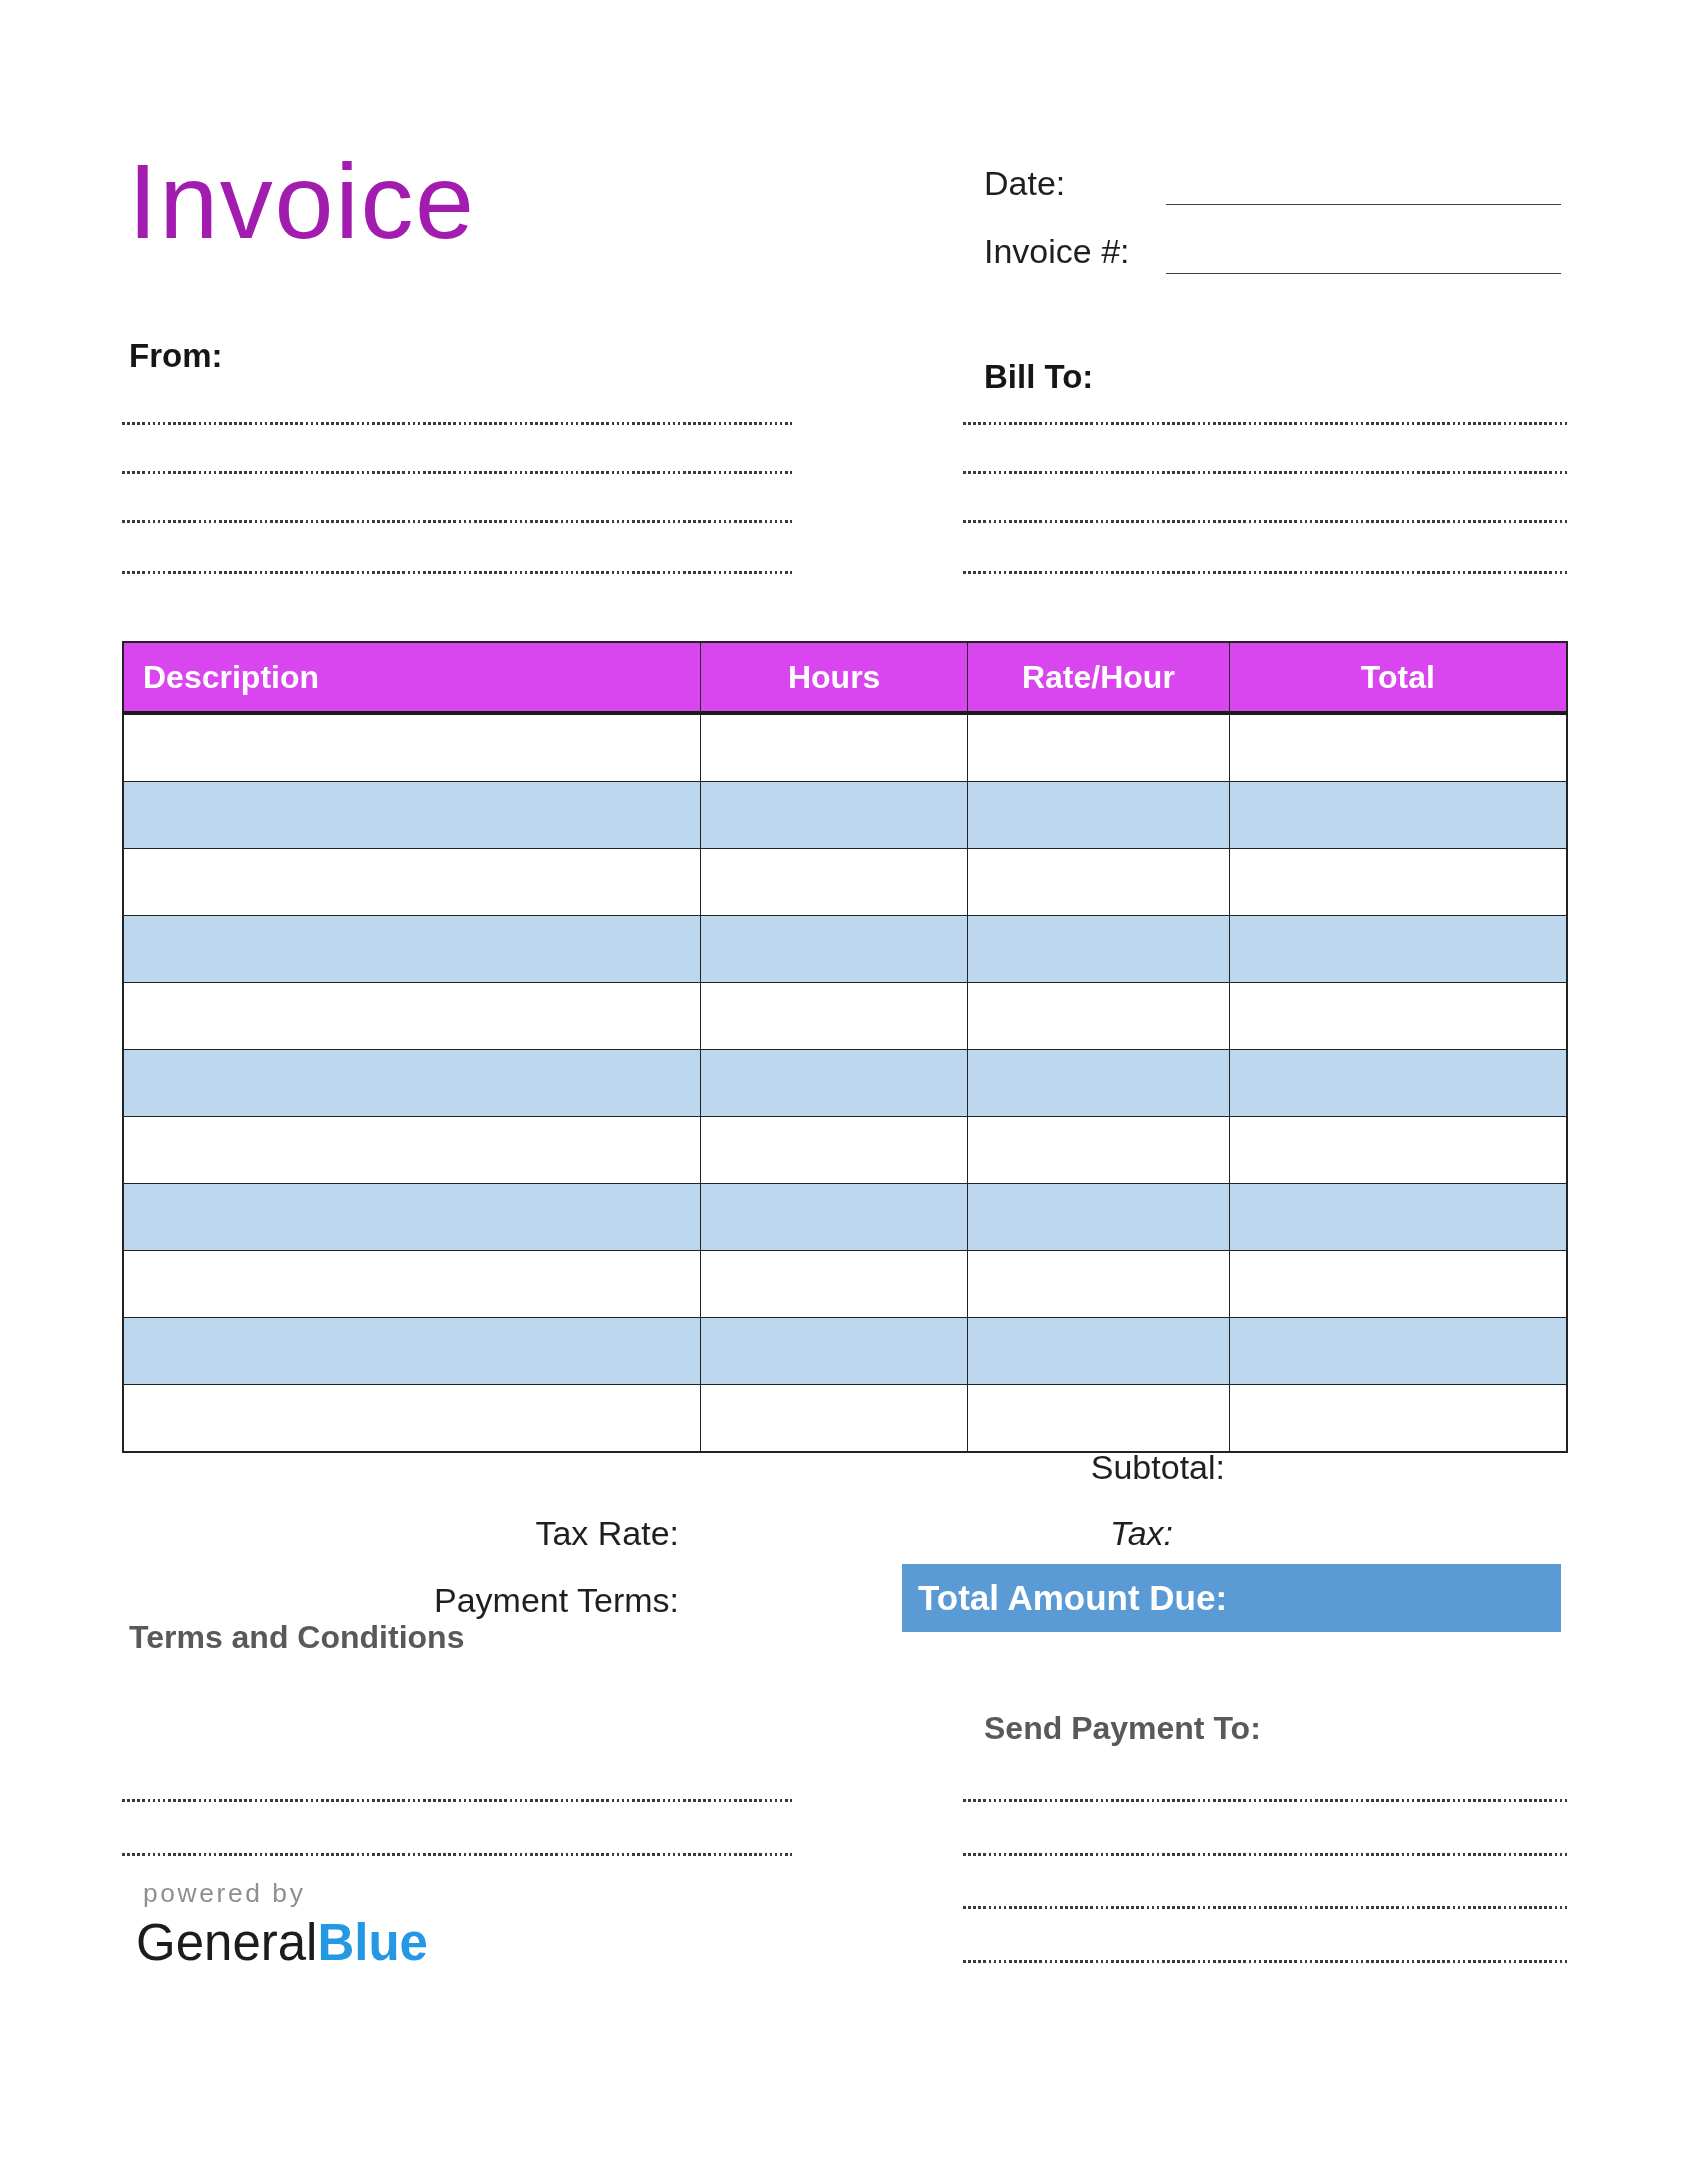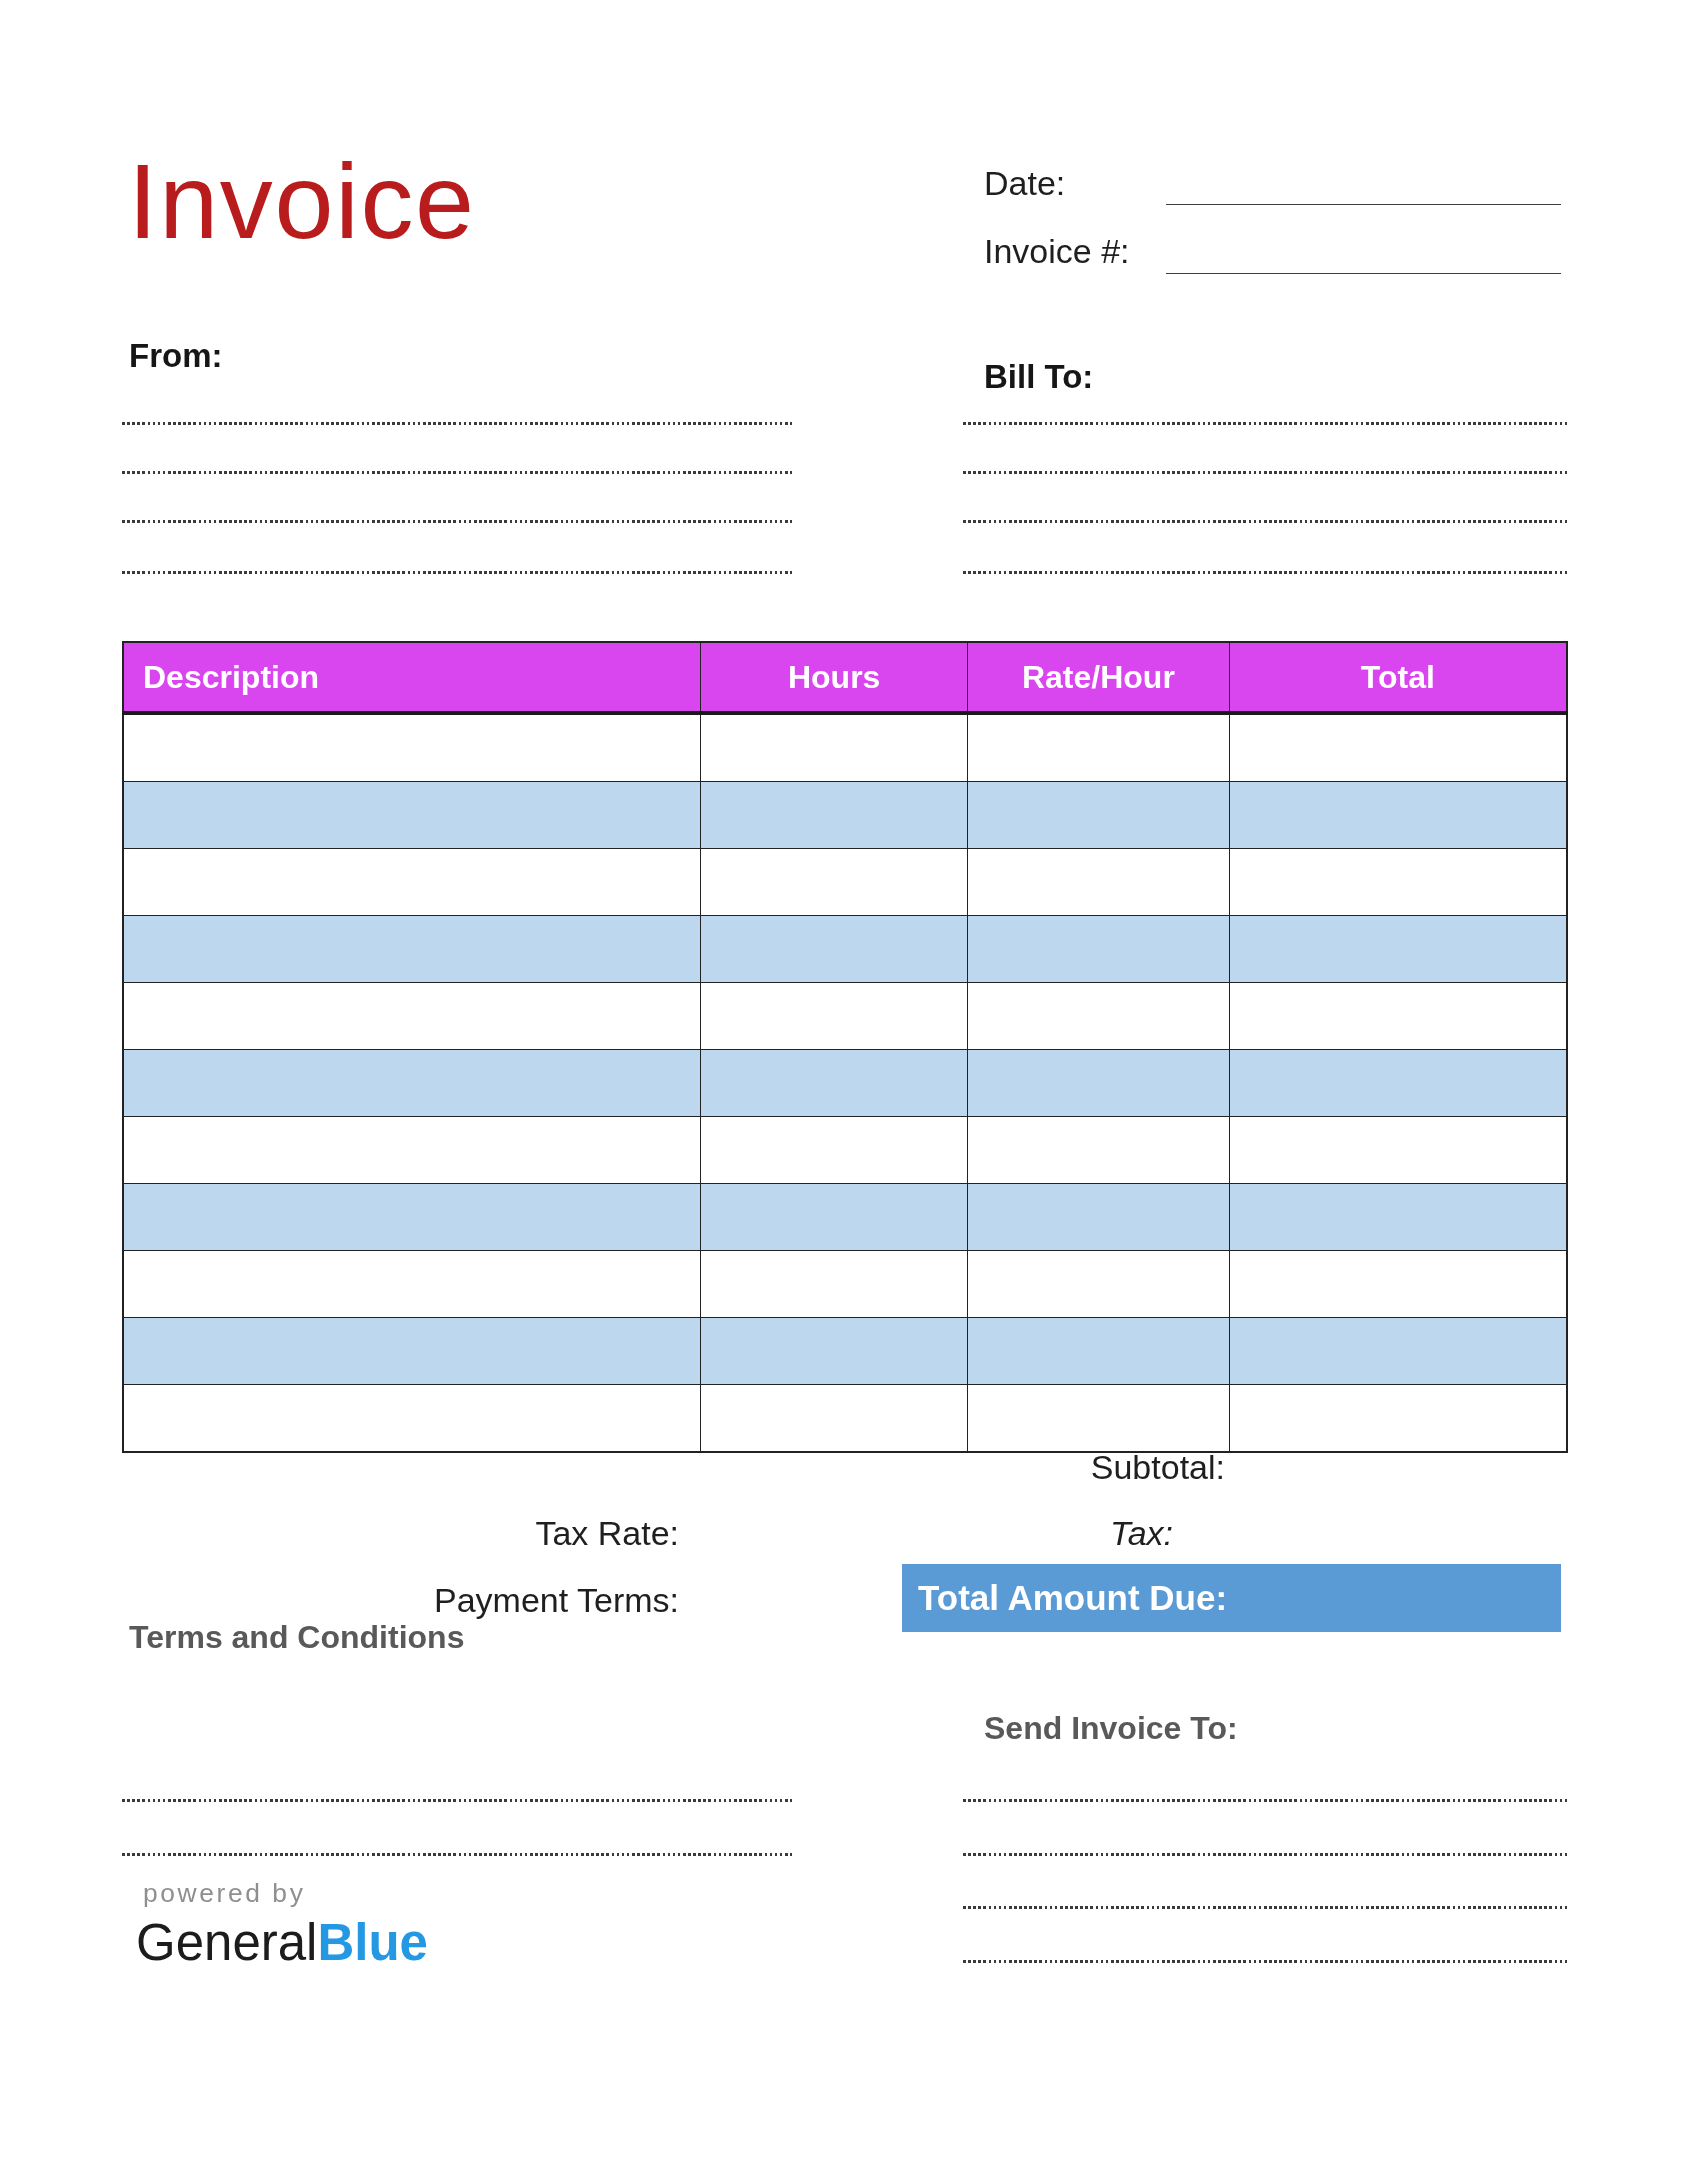--- a/index.html
+++ b/index.html
@@ -3,21 +3,21 @@
 <meta charset="utf-8">
 <style>
   html,body{margin:0;padding:0;background:#ffffff;}
   .page{
     position:relative;width:1685px;height:2181px;background:#ffffff;overflow:hidden;
     font-family:"Liberation Sans","DejaVu Sans",sans-serif;color:#1f1f1f;
   }
   .abs{position:absolute;}
   .invoice-title{
     left:128px;top:138px;font-size:106px;line-height:1.2;font-weight:400;
-    letter-spacing:1.7px;color:#b91c1c;
+    letter-spacing:1.7px;color:#a21caf;
   }
   .label{font-size:34px;color:#1f1f1f;}
   .bold-label{font-size:33px;font-weight:700;color:#161616;}
   .gray-heading{font-size:32px;font-weight:700;color:#595959;}
   .solid-line{height:0;border-top:1.7px solid #3f3f3f;}
   .dotted-line{
     height:2.6px;
     background:repeating-linear-gradient(90deg,#3a3a3a 0 2.6px,transparent 2.6px 5.1px);
   }
   
@@ -159,21 +159,21 @@
 
   <div class="abs right-label" style="left:884px;top:1448px;width:341px;">Subtotal:</div>
   <div class="abs right-label" style="left:338px;top:1514px;width:341px;">Tax Rate:</div>
   <div class="abs right-label" style="left:832px;top:1514px;width:341px;font-style:italic;">Tax:</div>
   <div class="abs right-label" style="left:338px;top:1581px;width:341px;">Payment Terms:</div>
   <div class="abs total-bar">
     <span>Total Amount Due:</span>
   </div>
 
   <div class="abs gray-heading" style="left:129px;top:1619px;text-align:right;">Terms and Conditions</div>
-  <div class="abs gray-heading" style="left:984px;top:1710px;">Send Invoice To:</div>
+  <div class="abs gray-heading" style="left:984px;top:1710px;">Send Payment To:</div>
 
   <div class="abs dotted-line" style="left:122px;top:1799px;width:670px;"></div>
   <div class="abs dotted-line" style="left:122px;top:1853px;width:670px;"></div>
 
   <div class="abs dotted-line" style="left:963px;top:1799px;width:605px;"></div>
   <div class="abs dotted-line" style="left:963px;top:1853px;width:605px;"></div>
   <div class="abs dotted-line" style="left:963px;top:1906px;width:605px;"></div>
   <div class="abs dotted-line" style="left:963px;top:1960px;width:605px;"></div>
 
   <div class="abs powered-by">powered by</div>

